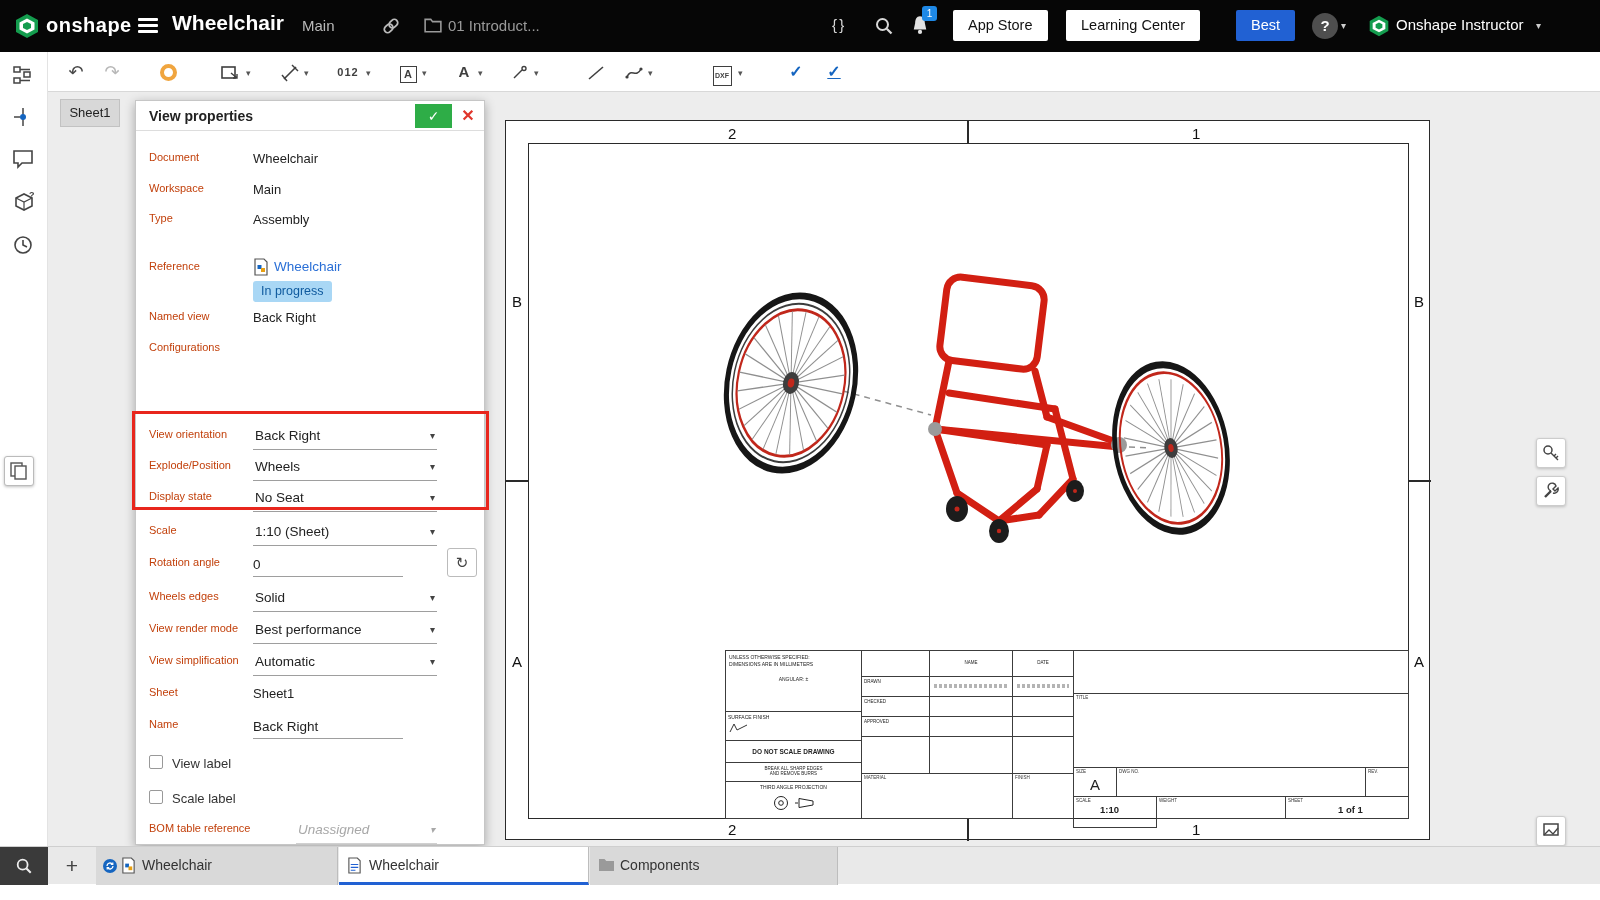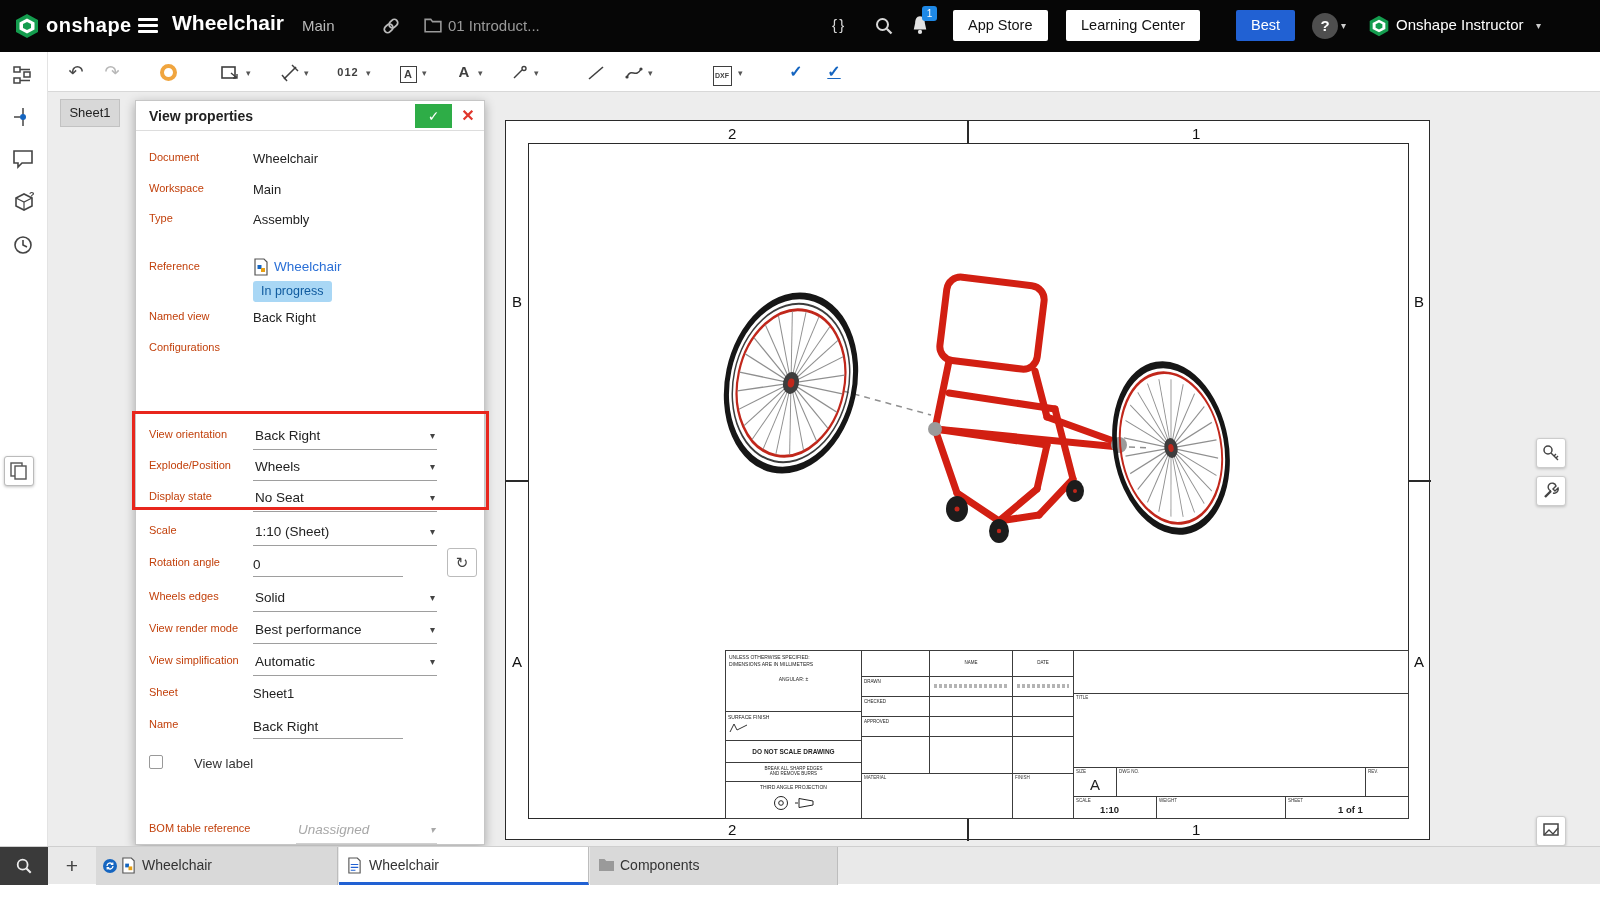--- a/index.html
+++ b/index.html
@@ -84,21 +84,21 @@
   .refic { position: absolute; left: 117px; top: 3px; }
   .cfglist { position: absolute; left: 117px; top: 0; width: 186px; height: 74px; border: 1px solid #cfcfcf; }
   .cfgline { font-size: 12.3px; color: #222; line-height: 18px; padding-left: 4px; white-space: nowrap; overflow: hidden; width: 168px; }
   .cfgsb { position: absolute; right: 0; top: 0; width: 13px; height: 100%; background: #ececec; border-left: 1px solid #d5d5d5; text-align: center; }
   .cfgsb .up { position: absolute; top: 0; left: 0; right: 0; font-size: 7px; color: #555; cursor: pointer; }
   .cfgsb .dn { position: absolute; bottom: 0; left: 0; right: 0; font-size: 7px; color: #555; cursor: pointer; }
   .cfgthumb { position: absolute; left: 2px; right: 2px; top: 11px; height: 26px; background: #bdbdbd; border-radius: 2px; }
   .redbox { position: absolute; left: -4px; top: 310px; width: 357px; height: 99px; border: 3px solid #e8261d; pointer-events: none; z-index: 5; }
   .resetbtn { position: absolute; left: 311px; top: -3px; width: 30px; height: 29px; border: 1px solid #bbb; border-radius: 3px; text-align: center; line-height: 27px; font-size: 15px; color: #444; cursor: pointer; background: #fff; }
   .cb { position: absolute; left: 13px; top: 4px; width: 14px; height: 14px; border: 1.5px solid #999; border-radius: 2px; background: #fff; cursor: pointer; }
-  .cblabel { position: absolute; left: 36px; top: 5px; font-size: 13px; color: #333; margin-left: 22px; }
+  .cblabel { position: absolute; left: 36px; top: 5px; font-size: 13px; color: #333; }
   .gray { color: #a8a8a8 !important; font-style: italic; }
 
   
   .rtool { position: absolute; left: 1536px; width: 30px; height: 30px; background: #fff; border: 1px solid #ccc; border-radius: 3px; box-shadow: 0 1px 3px rgba(0,0,0,.2); padding: 5px; cursor: pointer; z-index: 20; }
 
   
   .bottombar { position: absolute; left: 0; top: 846px; width: 1600px; height: 38px; background: #e9e9e9; border-top: 1px solid #cfcfcf; z-index: 45; }
   .bb-search { position: absolute; left: 0; top: 0; width: 48px; height: 38px; background: #3a3a3a; padding: 10px 15px; cursor: pointer; }
   .bb-plus { position: absolute; left: 58px; top: 4px; width: 28px; height: 30px; font-size: 21px; color: #444; text-align: center; line-height: 30px; cursor: pointer; }
   .btab { position: absolute; top: 0; height: 38px; background: #d9d9d9; border-right: 1px solid #bdbdbd; cursor: pointer; }
@@ -430,21 +430,21 @@
         <div class="tc" style="left:348px;top:117px;width:44px;height:30px;text-align:center;">
           <span class="tlabel">SIZE</span>
           <div style="font-size:15px;margin-top:8px;">A</div>
         </div>
         <div class="tc" style="left:391px;top:117px;width:250px;height:30px;">
             <span class="tlabel">DWG NO.</span>
           </div>
         <div class="tc" style="left:640px;top:117px;width:44px;height:30px;">
             <span class="tlabel">REV.</span>
           </div>
-        <div class="tc" style="left:348px;top:146px;width:84px;height:23px;">
+        <div class="tc" style="left:348px;top:146px;width:84px;height:32px;">
           <span class="tlabel">SCALE</span>
           <span style="position:absolute;left:26px;top:7px;font-size:9.5px;font-weight:bold;">1:10</span>
         </div>
         <div class="tc" style="left:431px;top:146px;width:130px;height:23px;">
             <span class="tlabel">WEIGHT</span>
           </div>
         <div class="tc" style="left:560px;top:146px;width:124px;height:23px;">
           <span class="tlabel">SHEET</span>
           <span style="position:absolute;left:52px;top:7px;font-size:9.5px;font-weight:bold;">1 of 1</span>
         </div>
@@ -554,20 +554,24 @@
       <span class="plabel">Sheet</span>
       <span class="pvalue">Sheet1</span>
     </div>
     <div class="prow" style="top:612px;">
       <span class="plabel">Name</span>
       <input class="pinput" value="Back Right" style="">
     </div>
     <div class="prow" style="top:650px;">
       <span class="cb"></span>
       <span class="cblabel">View label</span>
+    </div>
+    <div class="prow" style="top:685px;">
+      <span class="cb"></span>
+      <span class="cblabel">Scale label</span>
     </div>
     <div class="prow" style="top:716px;">
       <span class="plabel">BOM table reference</span>
       <div class="pctl" style="left:160px;width:141px;border-bottom-color:#d0d0d0;">
         <span class="dval gray">Unassigned</span>
         <span class="dcaret gray">▾</span>
       </div>
     </div>
   </div>
 

